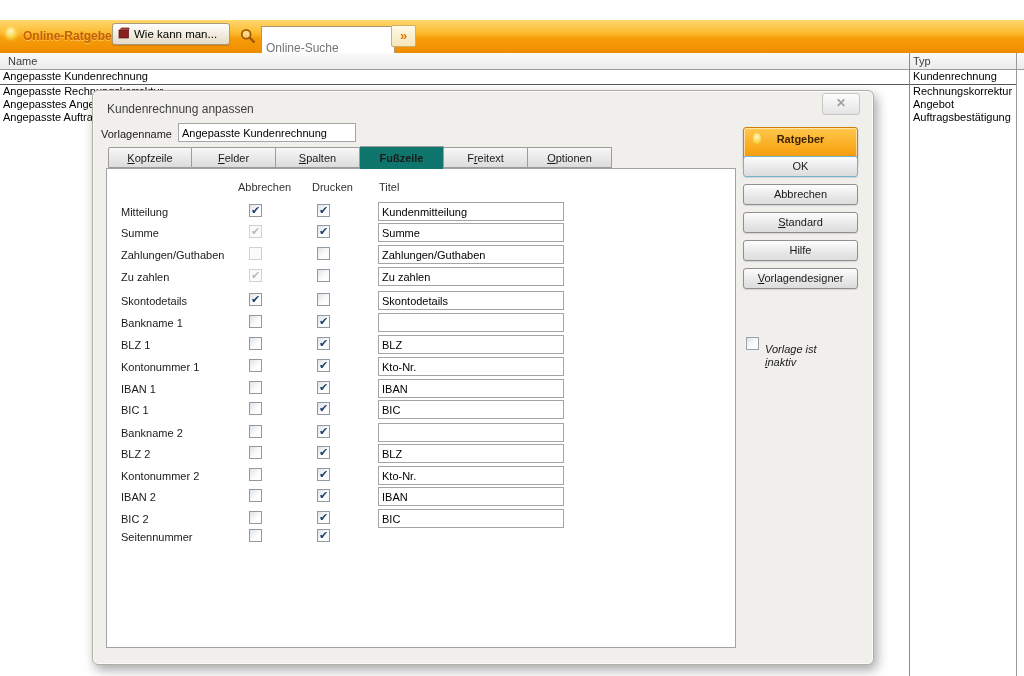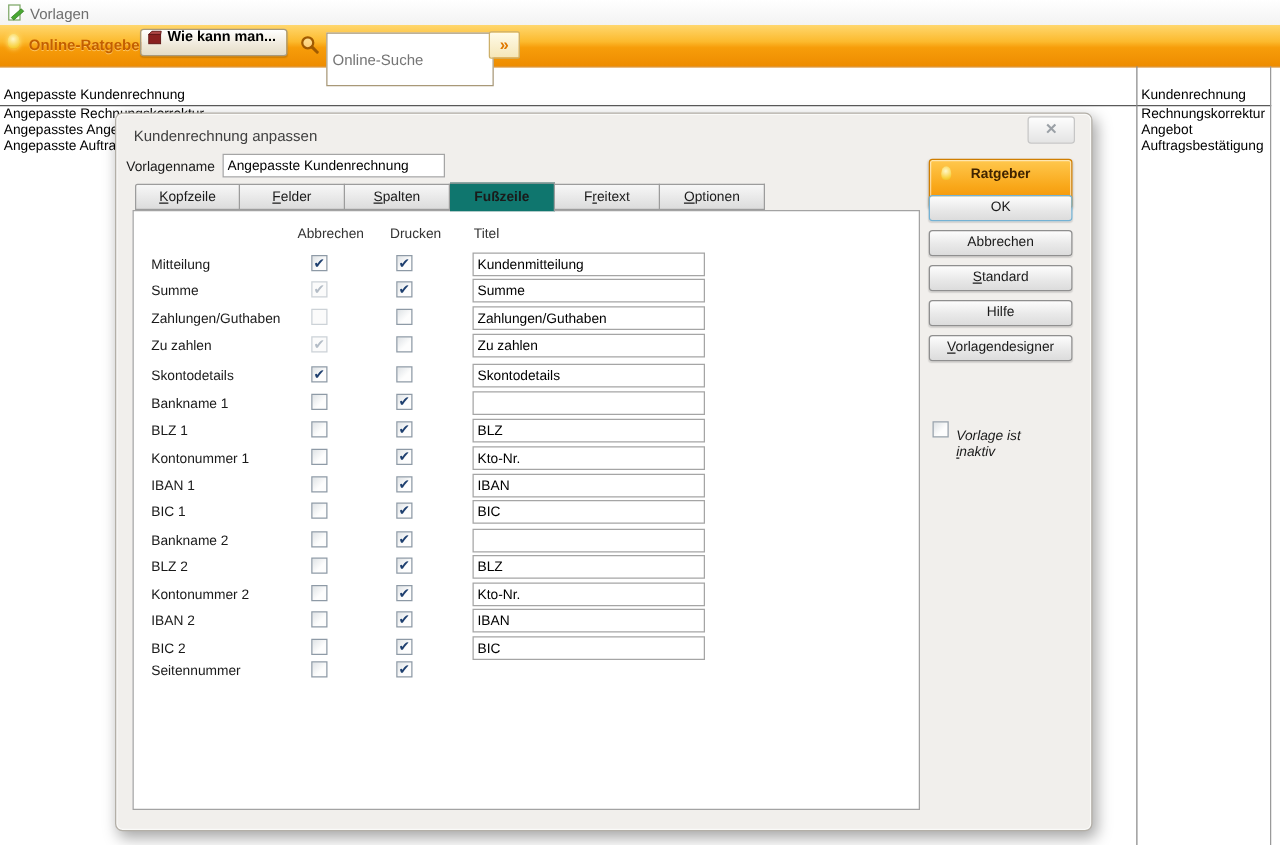--- a/index.html
+++ b/index.html
@@ -13,22 +13,22 @@
 
   
   .toolbar{position:absolute;left:0;top:20px;width:1024px;height:33px;
            background:linear-gradient(#ffd76e 0%,#fcba2e 40%,#f79d0a 55%,#ee8c00 100%);
            border-bottom:1px solid #d97c00;}
   .bulb{position:absolute;left:6px;top:7px;width:10px;height:12px;border-radius:50% 50% 40% 40%;
         background:radial-gradient(circle at 45% 35%,#fff7c8,#f8cf3a 70%,#eab020);box-shadow:0 0 4px #ffe27a;}
   .or-label{position:absolute;left:23px;top:9px;font-weight:bold;font-size:12px;color:#c35f00;
             text-shadow:0 1px 0 rgba(255,230,170,.55);white-space:nowrap;}
   .wie-btn{position:absolute;left:112px;top:3px;width:118px;height:22px;border:1px solid #a79a7d;border-radius:3px;
-           background:linear-gradient(#ffffff,#efe9da 60%,#e4dcc8);display:flex;align-items:flex-start;gap:4px;
-           padding:0 5px;box-sizing:border-box;font-weight:bold;font-size:11.5px;cursor:default;
+           background:linear-gradient(#ffffff,#efe9da 60%,#e4dcc8);display:flex;align-items:center;gap:4px;
+           padding:0 5px;box-sizing:border-box;font-weight:normal;font-size:11.5px;cursor:default;
            box-shadow:0 1px 1px rgba(0,0,0,.15);white-space:nowrap;}
   .mag{position:absolute;left:240px;top:8px;}
   .osearch{position:absolute;left:261px;top:6px;width:124px;height:17px;border:1px solid #a89878;
            font-family:"Liberation Sans",sans-serif;font-size:12px;color:#8a8a8a;padding:12px 4px;background:#fff;}
   .more-btn{position:absolute;left:391px;top:5px;width:23px;height:20px;border:1px solid #cdb06a;border-radius:2px;
             background:linear-gradient(#fffbe8,#f5e6b8);color:#e07800;font-weight:bold;font-size:13px;
             text-align:center;line-height:19px;cursor:default;}
 
   
   .listheader{position:absolute;left:0;top:53px;width:1024px;height:17px;
@@ -93,29 +93,20 @@
 
   .inaktiv-cb{position:absolute;left:653px;top:246px;width:13px;height:13px;box-sizing:border-box;
               border:1px solid #98a3ad;background:linear-gradient(135deg,#dfe3e6,#fdfdfd 60%);cursor:default;}
   .inaktiv-label{position:absolute;left:672px;top:252px;line-height:13px;color:#1a1a1a;font-style:italic;}
 </style>
 </head>
 <body>
 
 <div class="stage">
 
-  <div class="titlebar">
-    <span class="wicon">
-      <svg width="15" height="15" viewBox="0 0 15 15">
-        <rect x="2" y="1" width="9" height="12" fill="#ffffff" stroke="#7fa868" stroke-width="1"></rect>
-        <path d="M4 11 L12 4 L14 6 L6 13 Z" fill="#49a832" stroke="#2f7a1e" stroke-width="0.6"></path>
-      </svg>
-    </span>
-    <span class="wtitle">Vorlagen</span>
-  </div>
 
   <div class="toolbar">
     <span class="bulb"></span>
     <span class="or-label">Online-Ratgeber</span>
     <div class="wie-btn">
       <span>
         <svg width="12" height="12" viewBox="0 0 12 12">
           <rect x="1" y="3.5" width="9.5" height="7.5" fill="#8a2020" stroke="#5a1010" stroke-width="0.7"></rect>
           <path d="M1 3.5 L3.5 1 L11 1 L10.5 3.5 Z" fill="#b04848" stroke="#5a1010" stroke-width="0.7"></path>
         </svg>
@@ -125,20 +116,24 @@
     <span class="mag">
       <svg width="16" height="16" viewBox="0 0 16 16">
         <circle cx="6.2" cy="6.2" r="4.4" fill="#fff8e0" fill-opacity="0.5" stroke="#a05a00" stroke-width="1.8"></circle>
         <line x1="9.7" y1="9.7" x2="13.8" y2="13.8" stroke="#a05a00" stroke-width="2.4" stroke-linecap="round"></line>
       </svg>
     </span>
     <input class="osearch" placeholder="Online-Suche" style="">
     <div class="more-btn">»</div>
   </div>
 
+  <div class="listheader">
+    <span class="lh-name">Name</span>
+    <span class="lh-typ">Typ</span>
+  </div>
 
   <div id="list-rows">
   <div class="lrow sel" style="top: 70px;">
     <span class="lname">Angepasste Kundenrechnung</span>
     <span class="ltyp">Kundenrechnung</span>
   </div>
 
   <div class="lrow" style="top: 85px;">
     <span class="lname">Angepasste Rechnungskorrektur</span>
     <span class="ltyp">Rechnungskorrektur</span>

